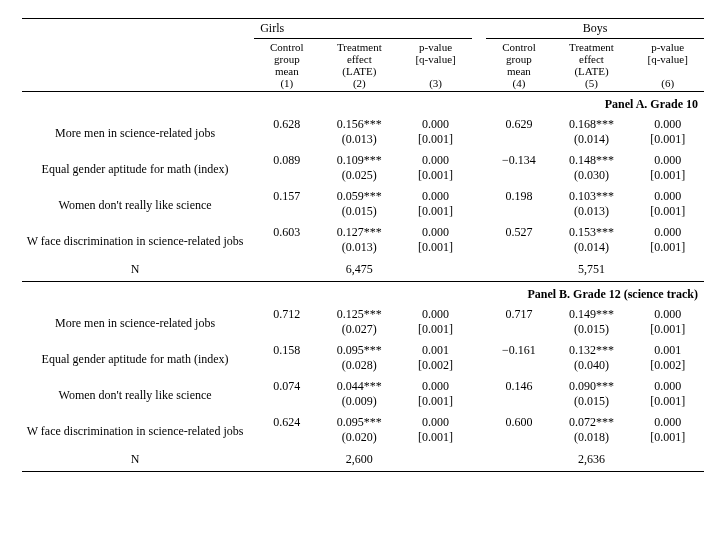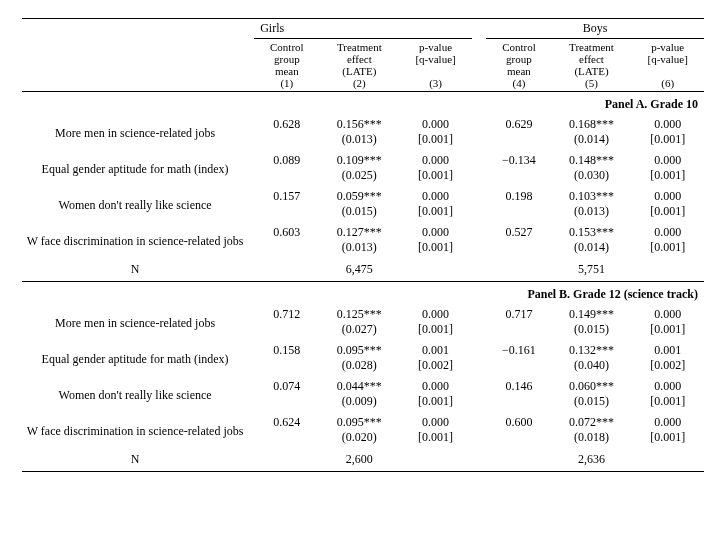--- a/index.html
+++ b/index.html
@@ -231,21 +231,21 @@
       <td>[0.002]</td>
     </tr>
 
     <tr class="data-row">
       <td class="left-label" rowspan="2" style="vertical-align:middle;">Women don't really like science</td>
       <td>0.074</td>
       <td>0.044***</td>
       <td>0.000</td>
       <td></td>
       <td>0.146</td>
-      <td>0.060***</td>
+      <td>0.090***</td>
       <td>0.000</td>
     </tr>
     <tr class="data-row-2nd">
       <td></td>
       <td>(0.009)</td>
       <td>[0.001]</td>
       <td></td>
       <td></td>
       <td>(0.015)</td>
       <td>[0.001]</td>

